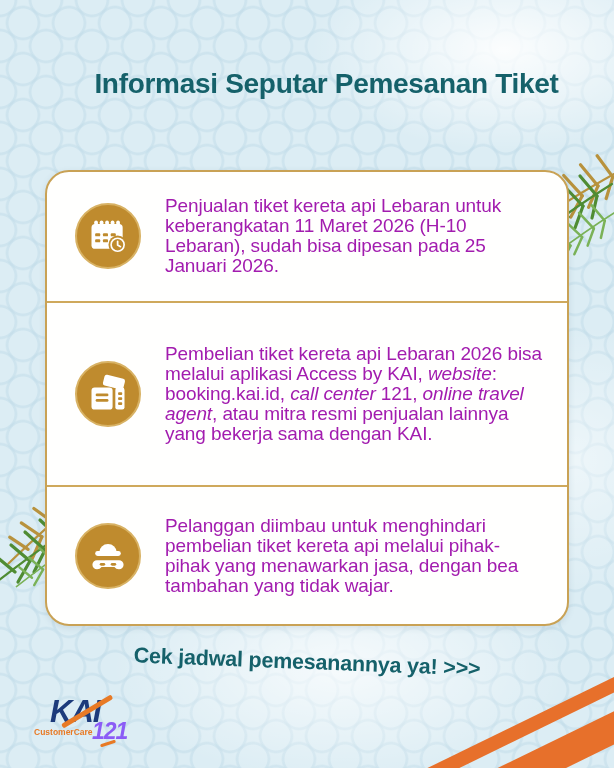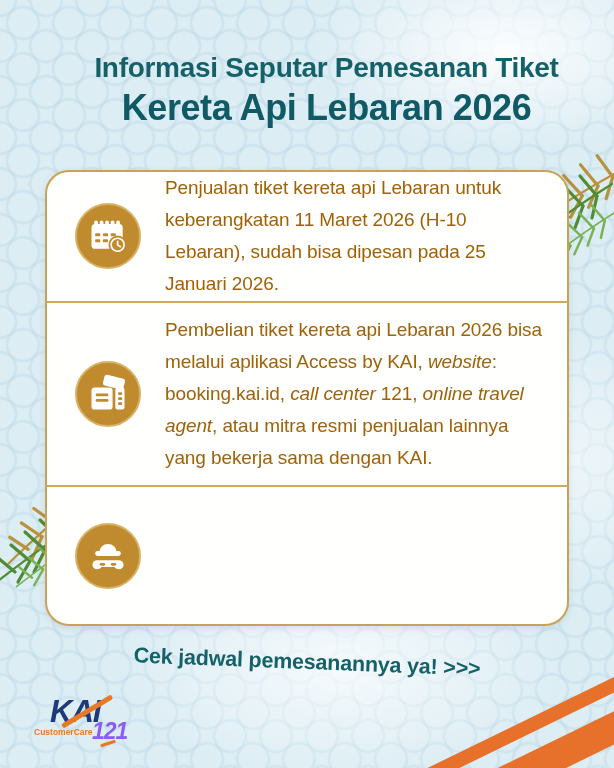--- a/index.html
+++ b/index.html
@@ -19,34 +19,34 @@
     background-size:46px 46px;
   }
   .cloud { position:absolute; z-index:0; pointer-events:none; }
   .cloud-1 { width:420px; height:220px; top:-60px; right:-100px;
              background:radial-gradient(ellipse at center, rgba(255,255,255,.9) 0%, rgba(255,255,255,0) 65%); }
   .cloud-2 { width:520px; height:260px; bottom:-30px; left:80px;
              background:radial-gradient(ellipse at center, rgba(255,255,255,.75) 0%, rgba(255,255,255,0) 62%); }
   .cloud-3 { width:320px; height:320px; top:300px; right:-120px;
              background:radial-gradient(ellipse at center, rgba(255,255,255,.5) 0%, rgba(255,255,255,0) 60%); }
 
-  .title-block { position:absolute; top:52px; left:0; right:0; text-align:center; z-index:2;padding-left:39px; }
+  .title-block { position:absolute; top:68px; left:0; right:0; text-align:center; z-index:2;padding-left:39px; }
   .title-line1 { font-size:28px; font-weight:700; color:#15616a; letter-spacing:-.3px; }
   .title-line2 { font-size:36px; font-weight:900; color:#0f5a64; letter-spacing:-.4px; margin-top:3px; }
 
   .card { position:absolute; left:45px; top:170px; width:524px; height:456px; z-index:2;
           background:#fffffe; border:2px solid #c9a255; border-radius:24px;
           box-shadow:0 2px 6px rgba(80,110,130,.15); display:flex; flex-direction:column; }
   .row { display:flex; align-items:center; padding:0 24px 0 28px; }
   .row-1 { height:130px; } .row-2 { height:184px;border-radius:31px; } .row-3 { height:138px; }
   .divider { border-top:2px solid #cfa95c; margin:0; }
   .icon-circle { width:66px; height:66px; border-radius:50%; background:#bf8b2e;
                  border:2px solid #d8b264; flex:none; display:flex; align-items:center;
                  justify-content:center; margin-right:24px; }
-  .row-text { font-size:19px; line-height:32px; color:#a16207; letter-spacing:-.1px; }
+  .row-text { font-size:19px; line-height:20px; color:#a21caf; letter-spacing:-.1px; }
   .row-text em { font-style:italic; }
 
   .cta { position:absolute; top:650px; left:0; right:0; text-align:center; z-index:2;
          transform:rotate(2.2deg); font-size:21.5px; font-weight:900; color:#15616a;
          letter-spacing:-.2px; cursor:pointer; }
 
   .logo { position:absolute; left:34px; top:694px; width:120px; height:64px; z-index:3; }
   .logo-kai { position:absolute; left:16px; top:0; font-size:31px; font-weight:900;
               font-style:italic; color:#1d3b7b; letter-spacing:-1px; }
   .logo-slash { position:absolute; left:24px; top:15px; width:58px; height:4.5px;
@@ -117,21 +117,20 @@
           <use href="#frond" transform="translate(0,34)"></use>
         </g>
       <g color="#7ab257">
           <use href="#frond" transform="translate(24,60) scale(0.74)"></use>
         </g>
     </svg>
   </div>
 
   <header class="title-block">
     <div class="title-line1">Informasi Seputar Pemesanan Tiket</div>
-    <div class="title-line2">Kereta Api Lebaran 2026</div>
   </header>
 
   <main class="card">
     <section class="row row-1">
       <div class="icon-circle">
         <svg width="44" height="44" viewBox="0 0 48 48">
           <g fill="#ffffff">
             <rect x="9" y="7" width="4" height="7" rx="2"></rect>
             <rect x="15" y="7" width="4" height="7" rx="2"></rect>
             <rect x="21" y="7" width="4" height="7" rx="2"></rect>
@@ -181,20 +180,21 @@
     <section class="row row-3">
       <div class="icon-circle">
         <svg width="44" height="44" viewBox="0 0 48 48">
           <path d="M14.5 20 a9.5 9 0 0 1 19 0 z" fill="#ffffff"></path>
           <rect x="10" y="18.5" width="28" height="5.5" rx="2.7" fill="#ffffff"></rect>
           <path d="M12 30 h24 a5 5 0 0 1 0 10 a6 6 0 0 1 -5 -2.5 h-14 a6 6 0 0 1 -5 2.5 a5 5 0 0 1 0 -10 z" fill="#ffffff" transform="translate(0,-1.5)"></path>
           <rect x="15" y="31.5" width="6" height="3.2" rx="1.6" fill="#bf8b2e"></rect>
           <rect x="27" y="31.5" width="6" height="3.2" rx="1.6" fill="#bf8b2e"></rect>
         </svg>
       </div>
+      <p class="row-text"><span>Pelanggan diimbau untuk menghindari pembelian tiket kereta api melalui pihak-pihak yang menawarkan jasa, dengan bea tambahan yang tidak wajar.</span></p>
     </section>
   </main>
 
   <div class="cta">Cek jadwal pemesanannya ya! &gt;&gt;&gt;</div>
 
   <div class="logo">
     <span class="logo-kai">KAI</span>
     <span class="logo-slash"></span>
     <span class="logo-cc">CustomerCare</span>
     <span class="logo-121">121</span>

